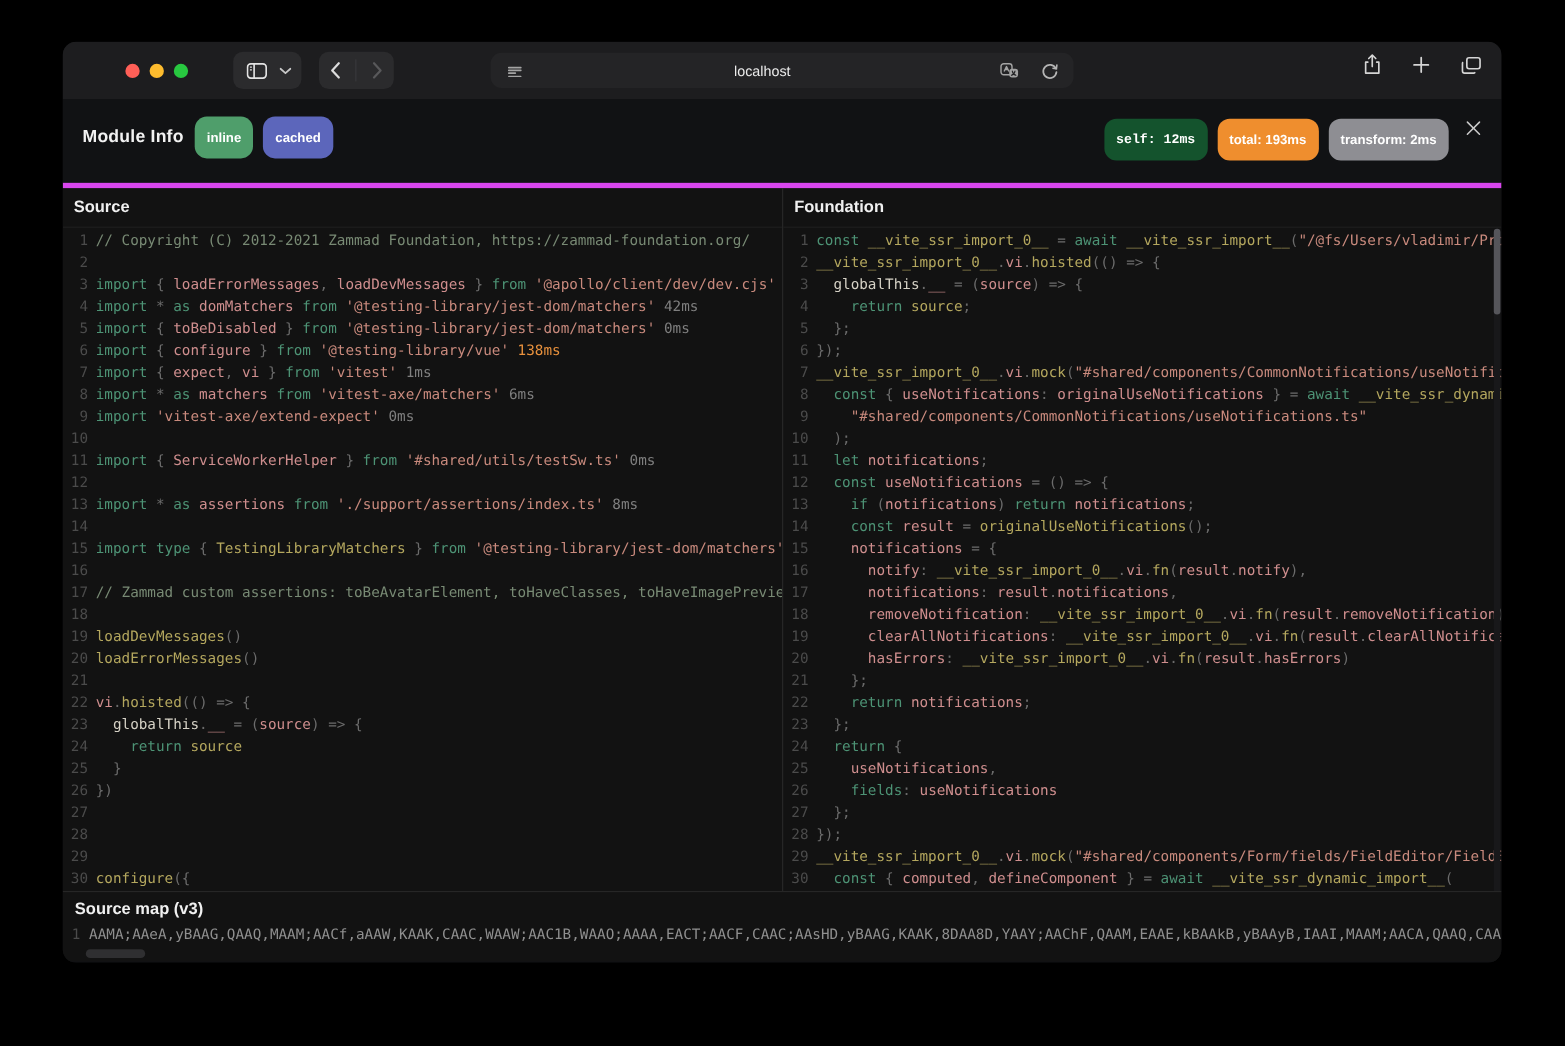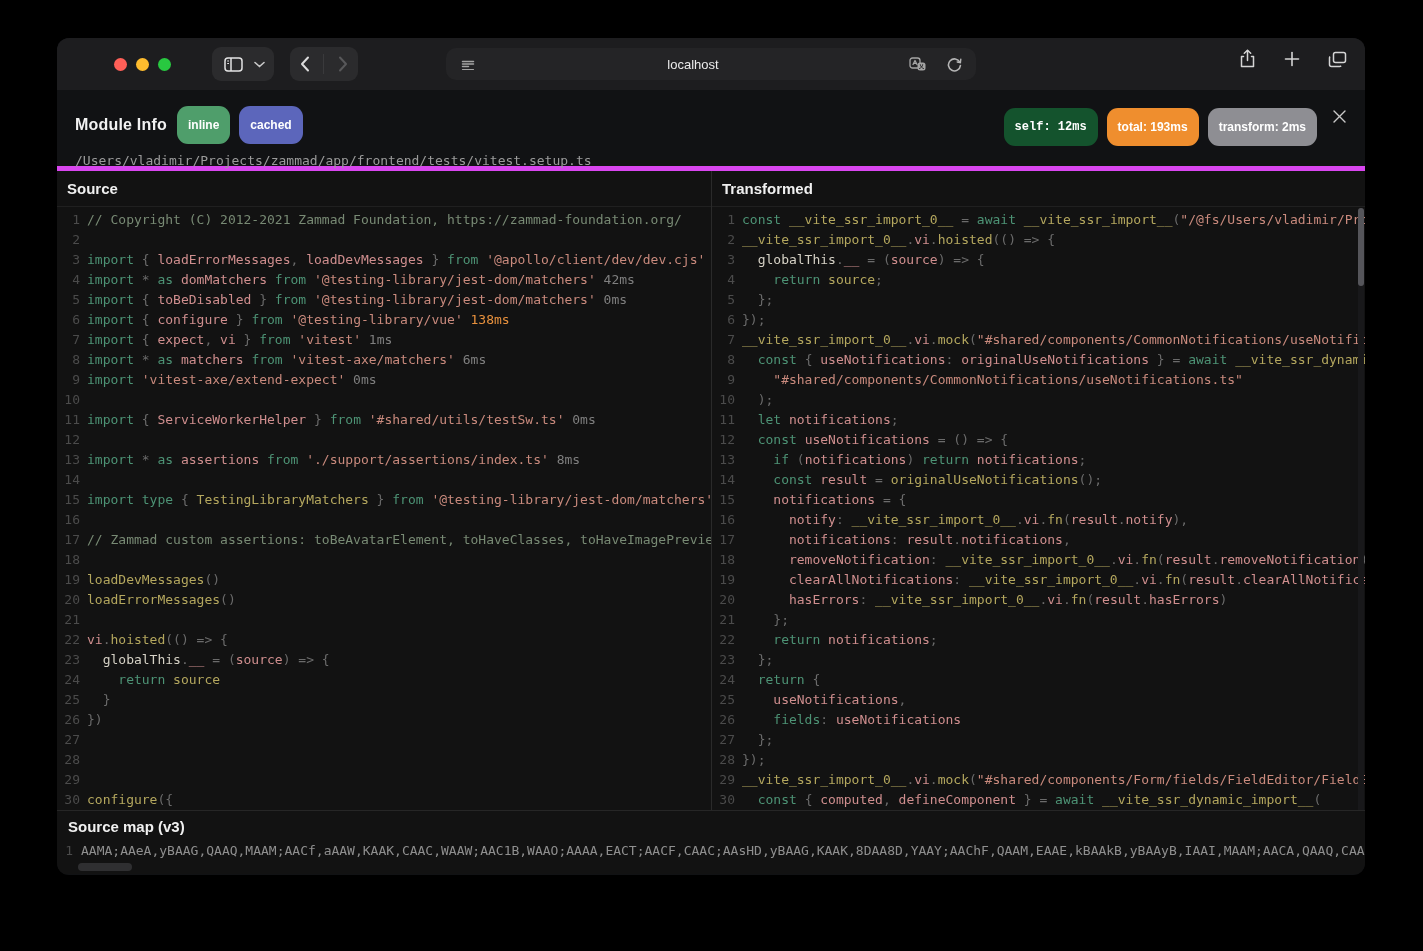--- a/index.html
+++ b/index.html
@@ -160,21 +160,20 @@
   </div>
 
   <div class="module-header">
     <div class="title-row">
       <span class="module-title">Module Info</span>
       <span id="badges" style="display:flex;gap:9px">
           <span class="badge" style="background: rgb(79, 158, 107);">inline</span>
           <span class="badge" style="background: rgb(92, 102, 187);">cached</span>
         </span>
     </div>
-    <div class="module-path">/Users/vladimir/Projects/zammad/app/frontend/tests/vitest.setup.ts</div>
     <div class="timings" id="timings">
         <span class="badge" style="background: #14532d; font-family: Liberation Mono, monospace;">self: 12ms</span>
         <span class="badge" style="background: rgb(239, 142, 46);">total: 193ms</span>
         <span class="badge" style="background: rgb(142, 142, 147);">transform: 2ms</span>
       </div>
     <div class="close-btn">
       <svg width="15" height="15" viewBox="0 0 15 15" stroke="#c9c9c9" stroke-width="1.4" stroke-linecap="round">
         <line x1="2" y1="2" x2="13" y2="13"></line>
           <line x1="13" y1="2" x2="2" y2="13"></line>
       </svg>
@@ -300,21 +299,21 @@
             <span class="ln">29</span>
             <span class="lc"></span>
           </div>
           <div class="line">
             <span class="ln">30</span>
             <span class="lc"><span class="tk-f">configure</span><span class="tk-p">({</span></span>
           </div>
         </div>
     </div>
     <div class="panel">
-      <div class="panel-header">Transformed</div>
+      <div class="panel-header">Foundation</div>
       <div class="code" id="code-transformed">
           <div class="line">
             <span class="ln">1</span>
             <span class="lc"><span class="tk-k">const </span><span class="tk-f">__vite_ssr_import_0__</span><span class="tk-p"> = </span><span class="tk-k">await </span><span class="tk-f">__vite_ssr_import__</span><span class="tk-p">(</span><span class="tk-s">"/@fs/Users/vladimir/Projects/zammad/node_modules/vitest/dist/index.js"</span></span>
           </div>
           <div class="line">
             <span class="ln">2</span>
             <span class="lc"><span class="tk-f">__vite_ssr_import_0__</span><span class="tk-p">.</span><span class="tk-i">vi</span><span class="tk-p">.</span><span class="tk-f">hoisted</span><span class="tk-p">(() =&gt; {</span></span>
           </div>
           <div class="line">

